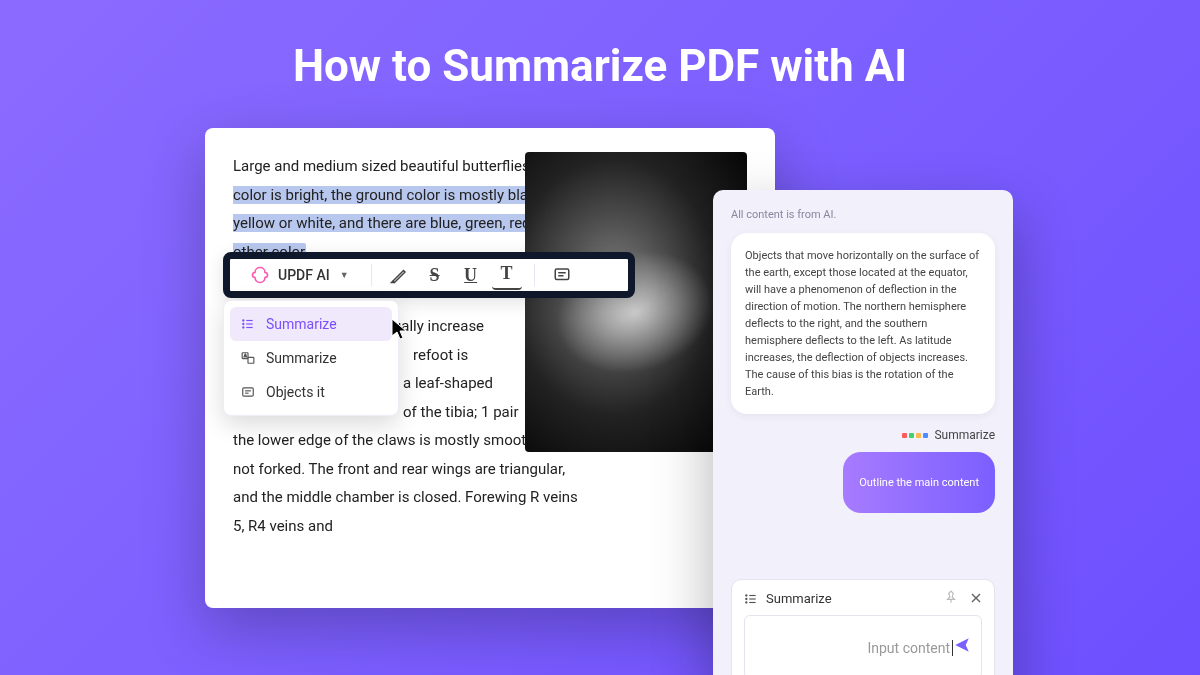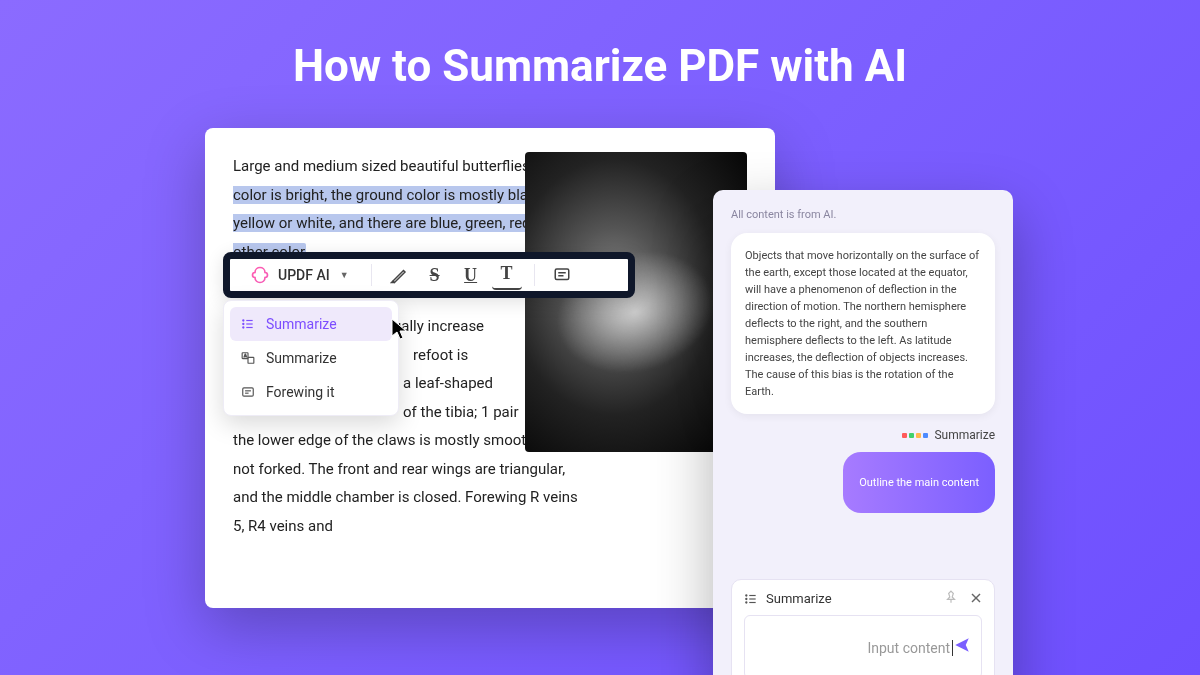--- a/index.html
+++ b/index.html
@@ -293,21 +293,21 @@
         <span>Summarize</span>
       </div>
       <div class="dd-item">
         <span class="dd-icon">
           <svg width="14" height="14" viewBox="0 0 24 24" fill="none" stroke="#555" stroke-width="2">
               <rect x="3" y="5" width="18" height="14" rx="2"></rect>
               <line x1="7" y1="10" x2="17" y2="10"></line>
               <line x1="7" y1="14" x2="13" y2="14"></line>
             </svg>
         </span>
-        <span>Forewing it</span>
+        <span>Objects it</span>
       </div>
     </div>
 
     <div class="cursor-arrow">
       <svg width="18" height="24" viewBox="0 0 18 24">
           <path d="M1 1 L1 18 L6 14 L9 21 L12 20 L9 13 L15 13 Z" fill="#000" stroke="#fff" stroke-width="1"></path>
         </svg>
     </div>
   </div>
 

